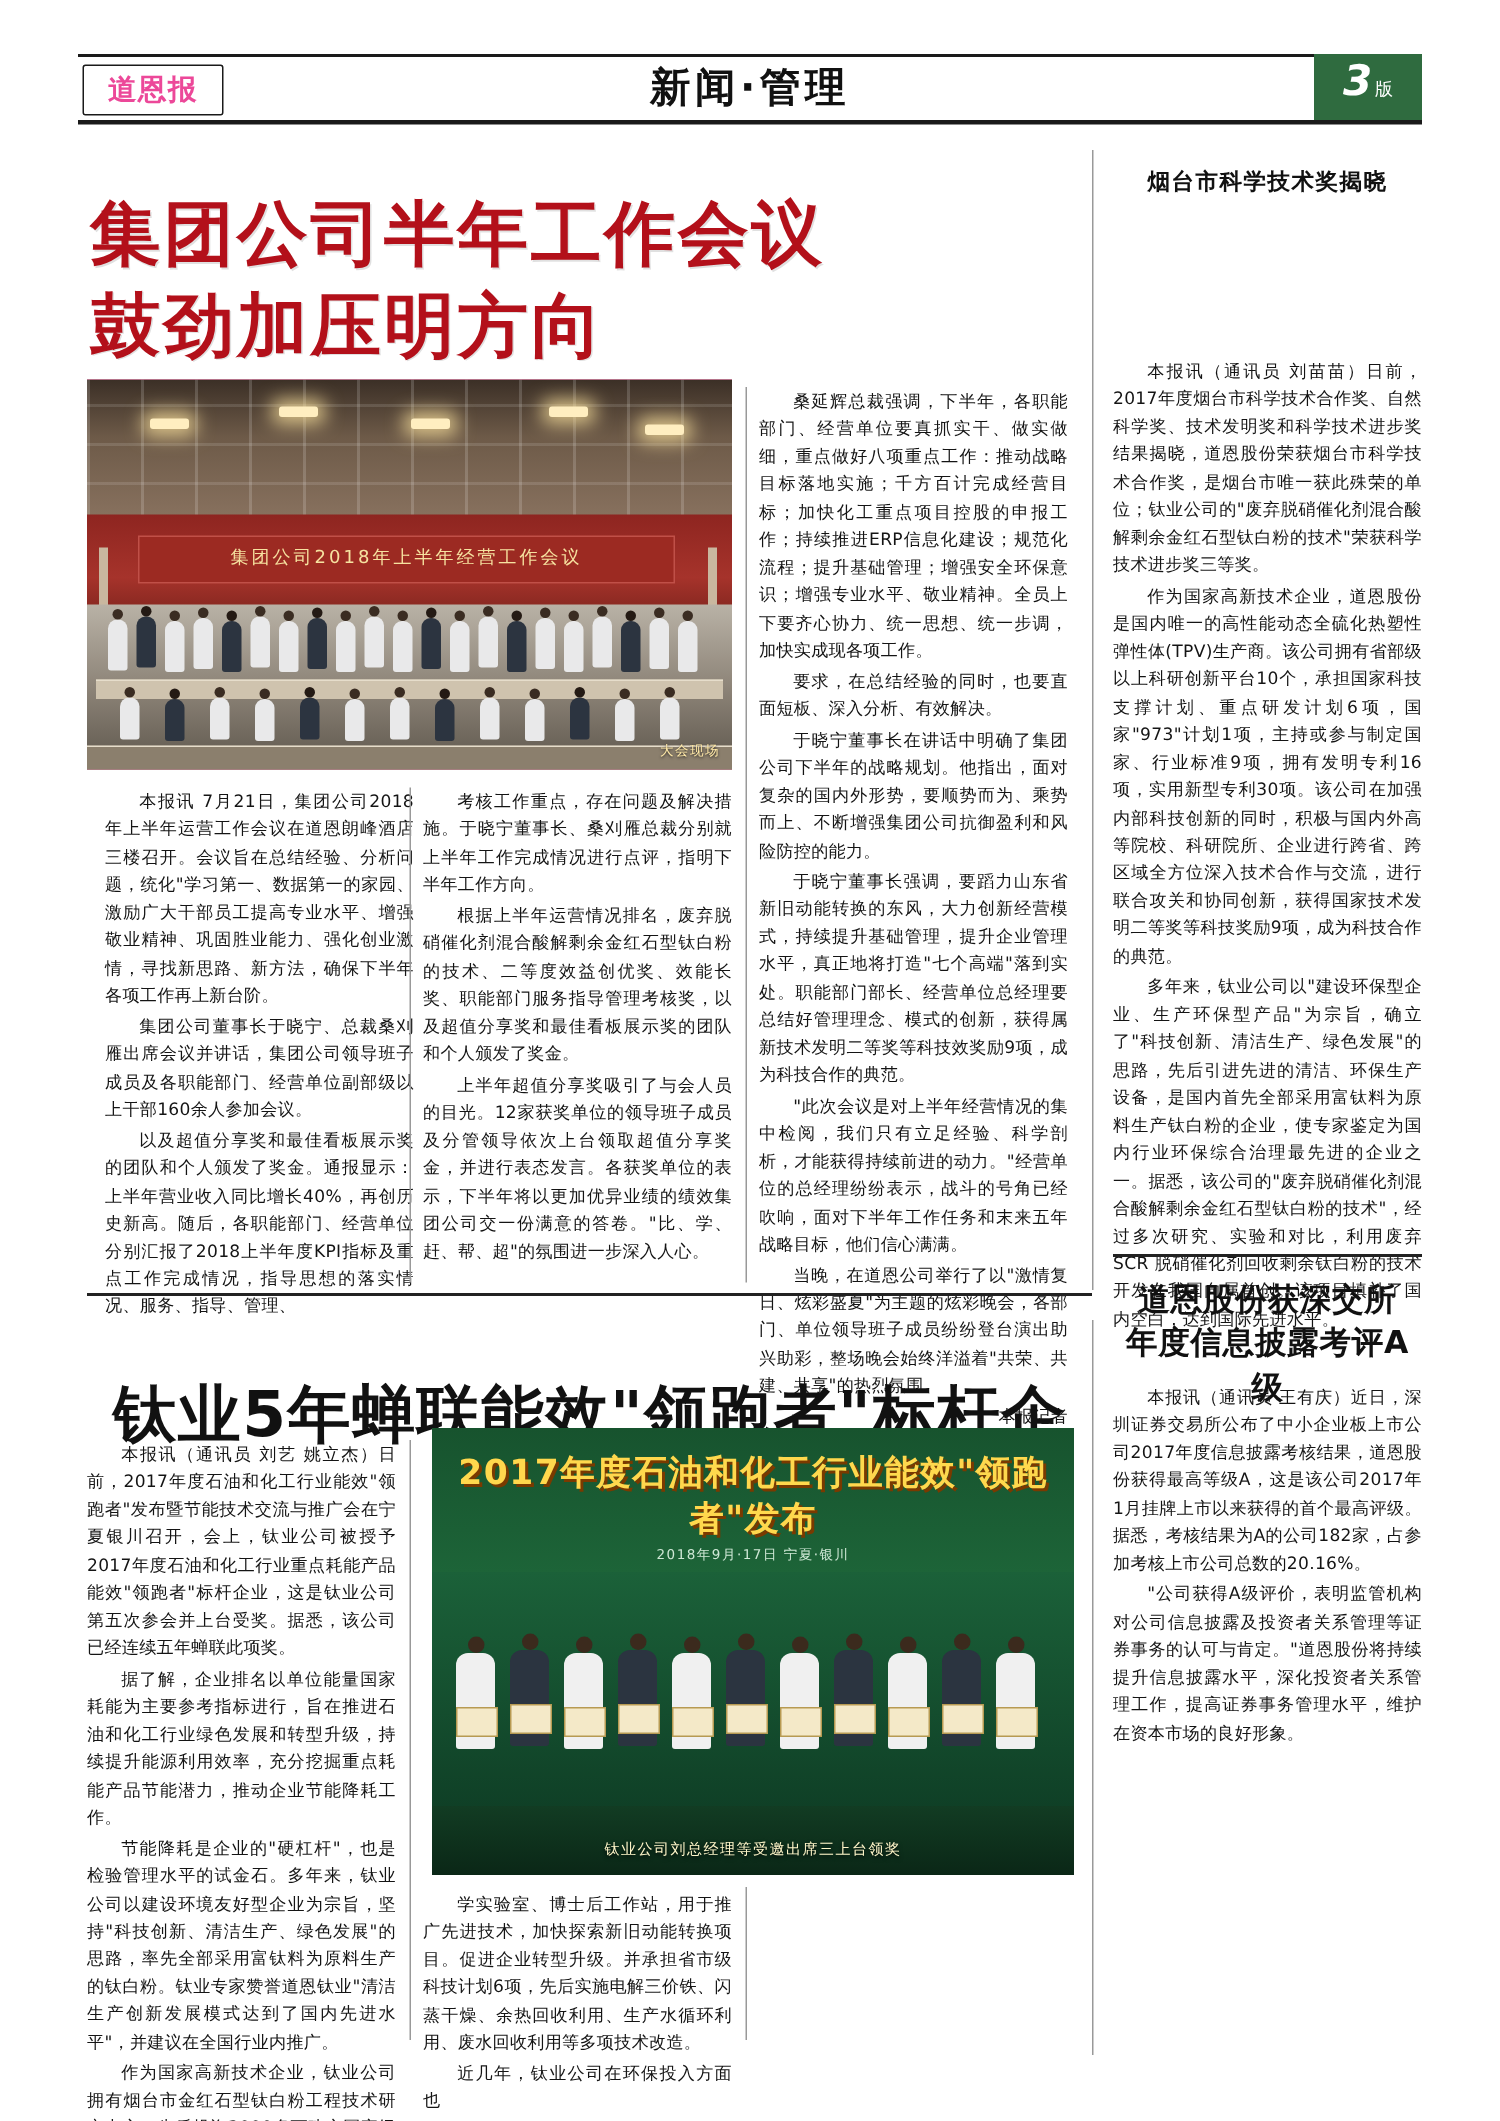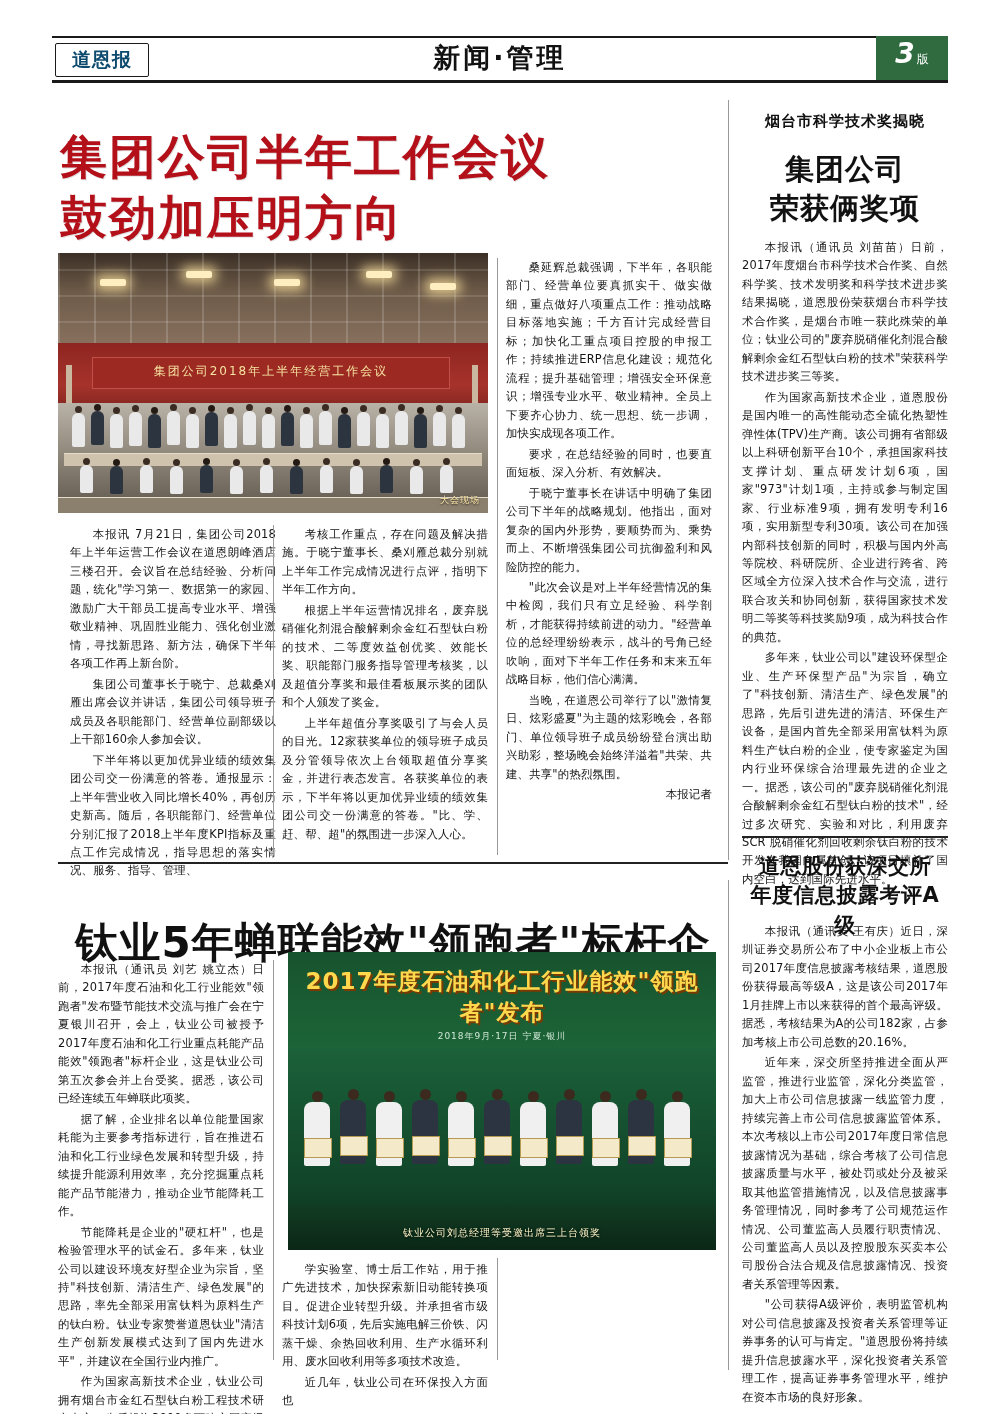--- a/index.html
+++ b/index.html
@@ -51,21 +51,21 @@
     height: 32px;
     border: 1.5px solid #1a1a1a;
     border-radius: 2px;
     display: flex;
     align-items: center;
     justify-content: center;
     font-family: "DejaVu Sans", sans-serif;
     font-weight: bold;
     font-size: 19px;
     letter-spacing: 1px;
-    color: #0c4a6e;
+    color: #ec4899;
   }
   .section-title {
     position: absolute;
     left: 0; top: 40px;
     width: 1000px;
     text-align: center;
     font-size: 27px;
     font-weight: bold;
     letter-spacing: 3px;
     color: #111;
@@ -399,58 +399,54 @@
     <div class="lp-person" style="left:352px; top:213px; height:28px;"></div>
     <div class="lp-person" style="left:382px; top:212px; height:28px;"></div>
 
     <div class="lp-table" style="left:0px; top:244px; width:430px; height:16px; background:#8b7f6d;"></div>
     <div class="lp-caption">大会现场</div>
   </div>
 
   <div class="col-text" style="left:70px; top:525px; width:206px;">
     <p>本报讯  7月21日，集团公司2018年上半年运营工作会议在道恩朗峰酒店三楼召开。会议旨在总结经验、分析问题，统化"学习第一、数据第一的家园、激励广大干部员工提高专业水平、增强敬业精神、巩固胜业能力、强化创业激情，寻找新思路、新方法，确保下半年各项工作再上新台阶。</p>
     <p>集团公司董事长于晓宁、总裁桑刈雁出席会议并讲话，集团公司领导班子成员及各职能部门、经营单位副部级以上干部160余人参加会议。</p>
-    <p>下半年将以更加优异业绩的绩效集团公司交一份满意的答卷。通报显示：上半年营业收入同比增长40%，再创历史新高。随后，各职能部门、经营单位分别汇报了2018上半年度KPI指标及重点工作完成情况，指导思想的落实情况、服务、指导、管理、</p>
+    <p>以及超值分享奖和最佳看板展示奖的团队和个人颁发了奖金。通报显示：上半年营业收入同比增长40%，再创历史新高。随后，各职能部门、经营单位分别汇报了2018上半年度KPI指标及重点工作完成情况，指导思想的落实情况、服务、指导、管理、</p>
   </div>
 
   <div class="col-text" style="left:282px; top:525px; width:206px;">
     <p>考核工作重点，存在问题及解决措施。于晓宁董事长、桑刈雁总裁分别就上半年工作完成情况进行点评，指明下半年工作方向。</p>
     <p>根据上半年运营情况排名，废弃脱硝催化剂混合酸解剩余金红石型钛白粉的技术、二等度效益创优奖、效能长奖、职能部门服务指导管理考核奖，以及超值分享奖和最佳看板展示奖的团队和个人颁发了奖金。</p>
     <p>上半年超值分享奖吸引了与会人员的目光。12家获奖单位的领导班子成员及分管领导依次上台领取超值分享奖金，并进行表态发言。各获奖单位的表示，下半年将以更加优异业绩的绩效集团公司交一份满意的答卷。"比、学、赶、帮、超"的氛围进一步深入人心。</p>
   </div>
 
   <div class="col-text" style="left:506px; top:258px; width:206px;">
     <p>桑延辉总裁强调，下半年，各职能部门、经营单位要真抓实干、做实做细，重点做好八项重点工作：推动战略目标落地实施；千方百计完成经营目标；加快化工重点项目控股的申报工作；持续推进ERP信息化建设；规范化流程；提升基础管理；增强安全环保意识；增强专业水平、敬业精神。全员上下要齐心协力、统一思想、统一步调，加快实成现各项工作。</p>
     <p>要求，在总结经验的同时，也要直面短板、深入分析、有效解决。</p>
     <p>于晓宁董事长在讲话中明确了集团公司下半年的战略规划。他指出，面对复杂的国内外形势，要顺势而为、乘势而上、不断增强集团公司抗御盈利和风险防控的能力。</p>
+    <p>于晓宁董事长强调，要蹈力山东省新旧动能转换的东风，大力创新经营模式，持续提升基础管理，提升企业管理水平，真正地将打造"七个高端"落到实处。职能部门部长、经营单位总经理要总结好管理理念、模式的创新，获得属新技术发明二等奖等科技效奖励9项，成为科技合作的典范。</p>
     <p>"此次会议是对上半年经营情况的集中检阅，我们只有立足经验、科学剖析，才能获得持续前进的动力。"经营单位的总经理纷纷表示，战斗的号角已经吹响，面对下半年工作任务和末来五年战略目标，他们信心满满。</p>
     <p>当晚，在道恩公司举行了以"激情复日、炫彩盛夏"为主题的炫彩晚会，各部门、单位领导班子成员纷纷登台演出助兴助彩，整场晚会始终洋溢着"共荣、共建、共享"的热烈氛围。</p>
     <p class="byline-right">本报记者</p>
   </div>
 
   <div class="rail-kicker">烟台市科学技术奖揭晓</div>
-  <div class="rail-head">
-    <span>集团公司</span><br>
-    <span>荣获俩奖项</span>
-  </div>
 
   <div class="col-text" style="left:742px; top:238px; width:206px;">
     <p>本报讯（通讯员  刘苗苗）日前，2017年度烟台市科学技术合作奖、自然科学奖、技术发明奖和科学技术进步奖结果揭晓，道恩股份荣获烟台市科学技术合作奖，是烟台市唯一获此殊荣的单位；钛业公司的"废弃脱硝催化剂混合酸解剩余金红石型钛白粉的技术"荣获科学技术进步奖三等奖。</p>
     <p>作为国家高新技术企业，道恩股份是国内唯一的高性能动态全硫化热塑性弹性体(TPV)生产商。该公司拥有省部级以上科研创新平台10个，承担国家科技支撑计划、重点研发计划6项，国家"973"计划1项，主持或参与制定国家、行业标准9项，拥有发明专利16项，实用新型专利30项。该公司在加强内部科技创新的同时，积极与国内外高等院校、科研院所、企业进行跨省、跨区域全方位深入技术合作与交流，进行联合攻关和协同创新，获得国家技术发明二等奖等科技奖励9项，成为科技合作的典范。</p>
     <p>多年来，钛业公司以"建设环保型企业、生产环保型产品"为宗旨，确立了"科技创新、清洁生产、绿色发展"的思路，先后引进先进的清洁、环保生产设备，是国内首先全部采用富钛料为原料生产钛白粉的企业，使专家鉴定为国内行业环保综合治理最先进的企业之一。据悉，该公司的"废弃脱硝催化剂混合酸解剩余金红石型钛白粉的技术"，经过多次研究、实验和对比，利用废弃SCR 脱硝催化剂回收剩余钛白粉的技术开发在我国向属首创。该项目填补了国内空白，达到国际先进水平。</p>
   </div>
 
   <div class="rail-head2">
     <span>道恩股份获深交所</span><br>
     <span>年度信息披露考评A级</span>
   </div>
 
   <div class="col-text" style="left:742px; top:922px; width:206px;">
     <p>本报讯（通讯员  王有庆）近日，深圳证券交易所公布了中小企业板上市公司2017年度信息披露考核结果，道恩股份获得最高等级A，这是该公司2017年1月挂牌上市以来获得的首个最高评级。据悉，考核结果为A的公司182家，占参加考核上市公司总数的20.16%。</p>
-    <p>近年来，深交所坚持推进全面从严监管，推进行业监管，深化分类监管，加大上市公司信息披露一线监管力度，持续完善上市公司信息披露监管体系。本次考核以上市公司2017年度日常信息披露情况为基础，综合考核了公司信息披露质量与水平，被处罚或处分及被采取其他监管措施情况，以及信息披露事务管理情况，同时参考了公司规范运作情况、公司董监高人员履行职责情况、公司董监高人员以及控股股东买卖本公司股份合法合规及信息披露情况、投资者关系管理等因素。</p>
     <p>"公司获得A级评价，表明监管机构对公司信息披露及投资者关系管理等证券事务的认可与肯定。"道恩股份将持续提升信息披露水平，深化投资者关系管理工作，提高证券事务管理水平，维护在资本市场的良好形象。</p>
   </div>
 
   <div class="hrule-thick" style="left:58px; top:862px; width:670px;"></div>
 
   <h2 class="feature2-headline" style="width:670px;">钛业5年蝉联能效"领跑者"标杆企业</h2>
 
   <div class="photo2" style="left:288px; top:952px; width:428px; height:298px;">
     <div class="p2-bg"></div>
     <div class="p2-title1">2017年度石油和化工行业能效"领跑者"发布</div>

